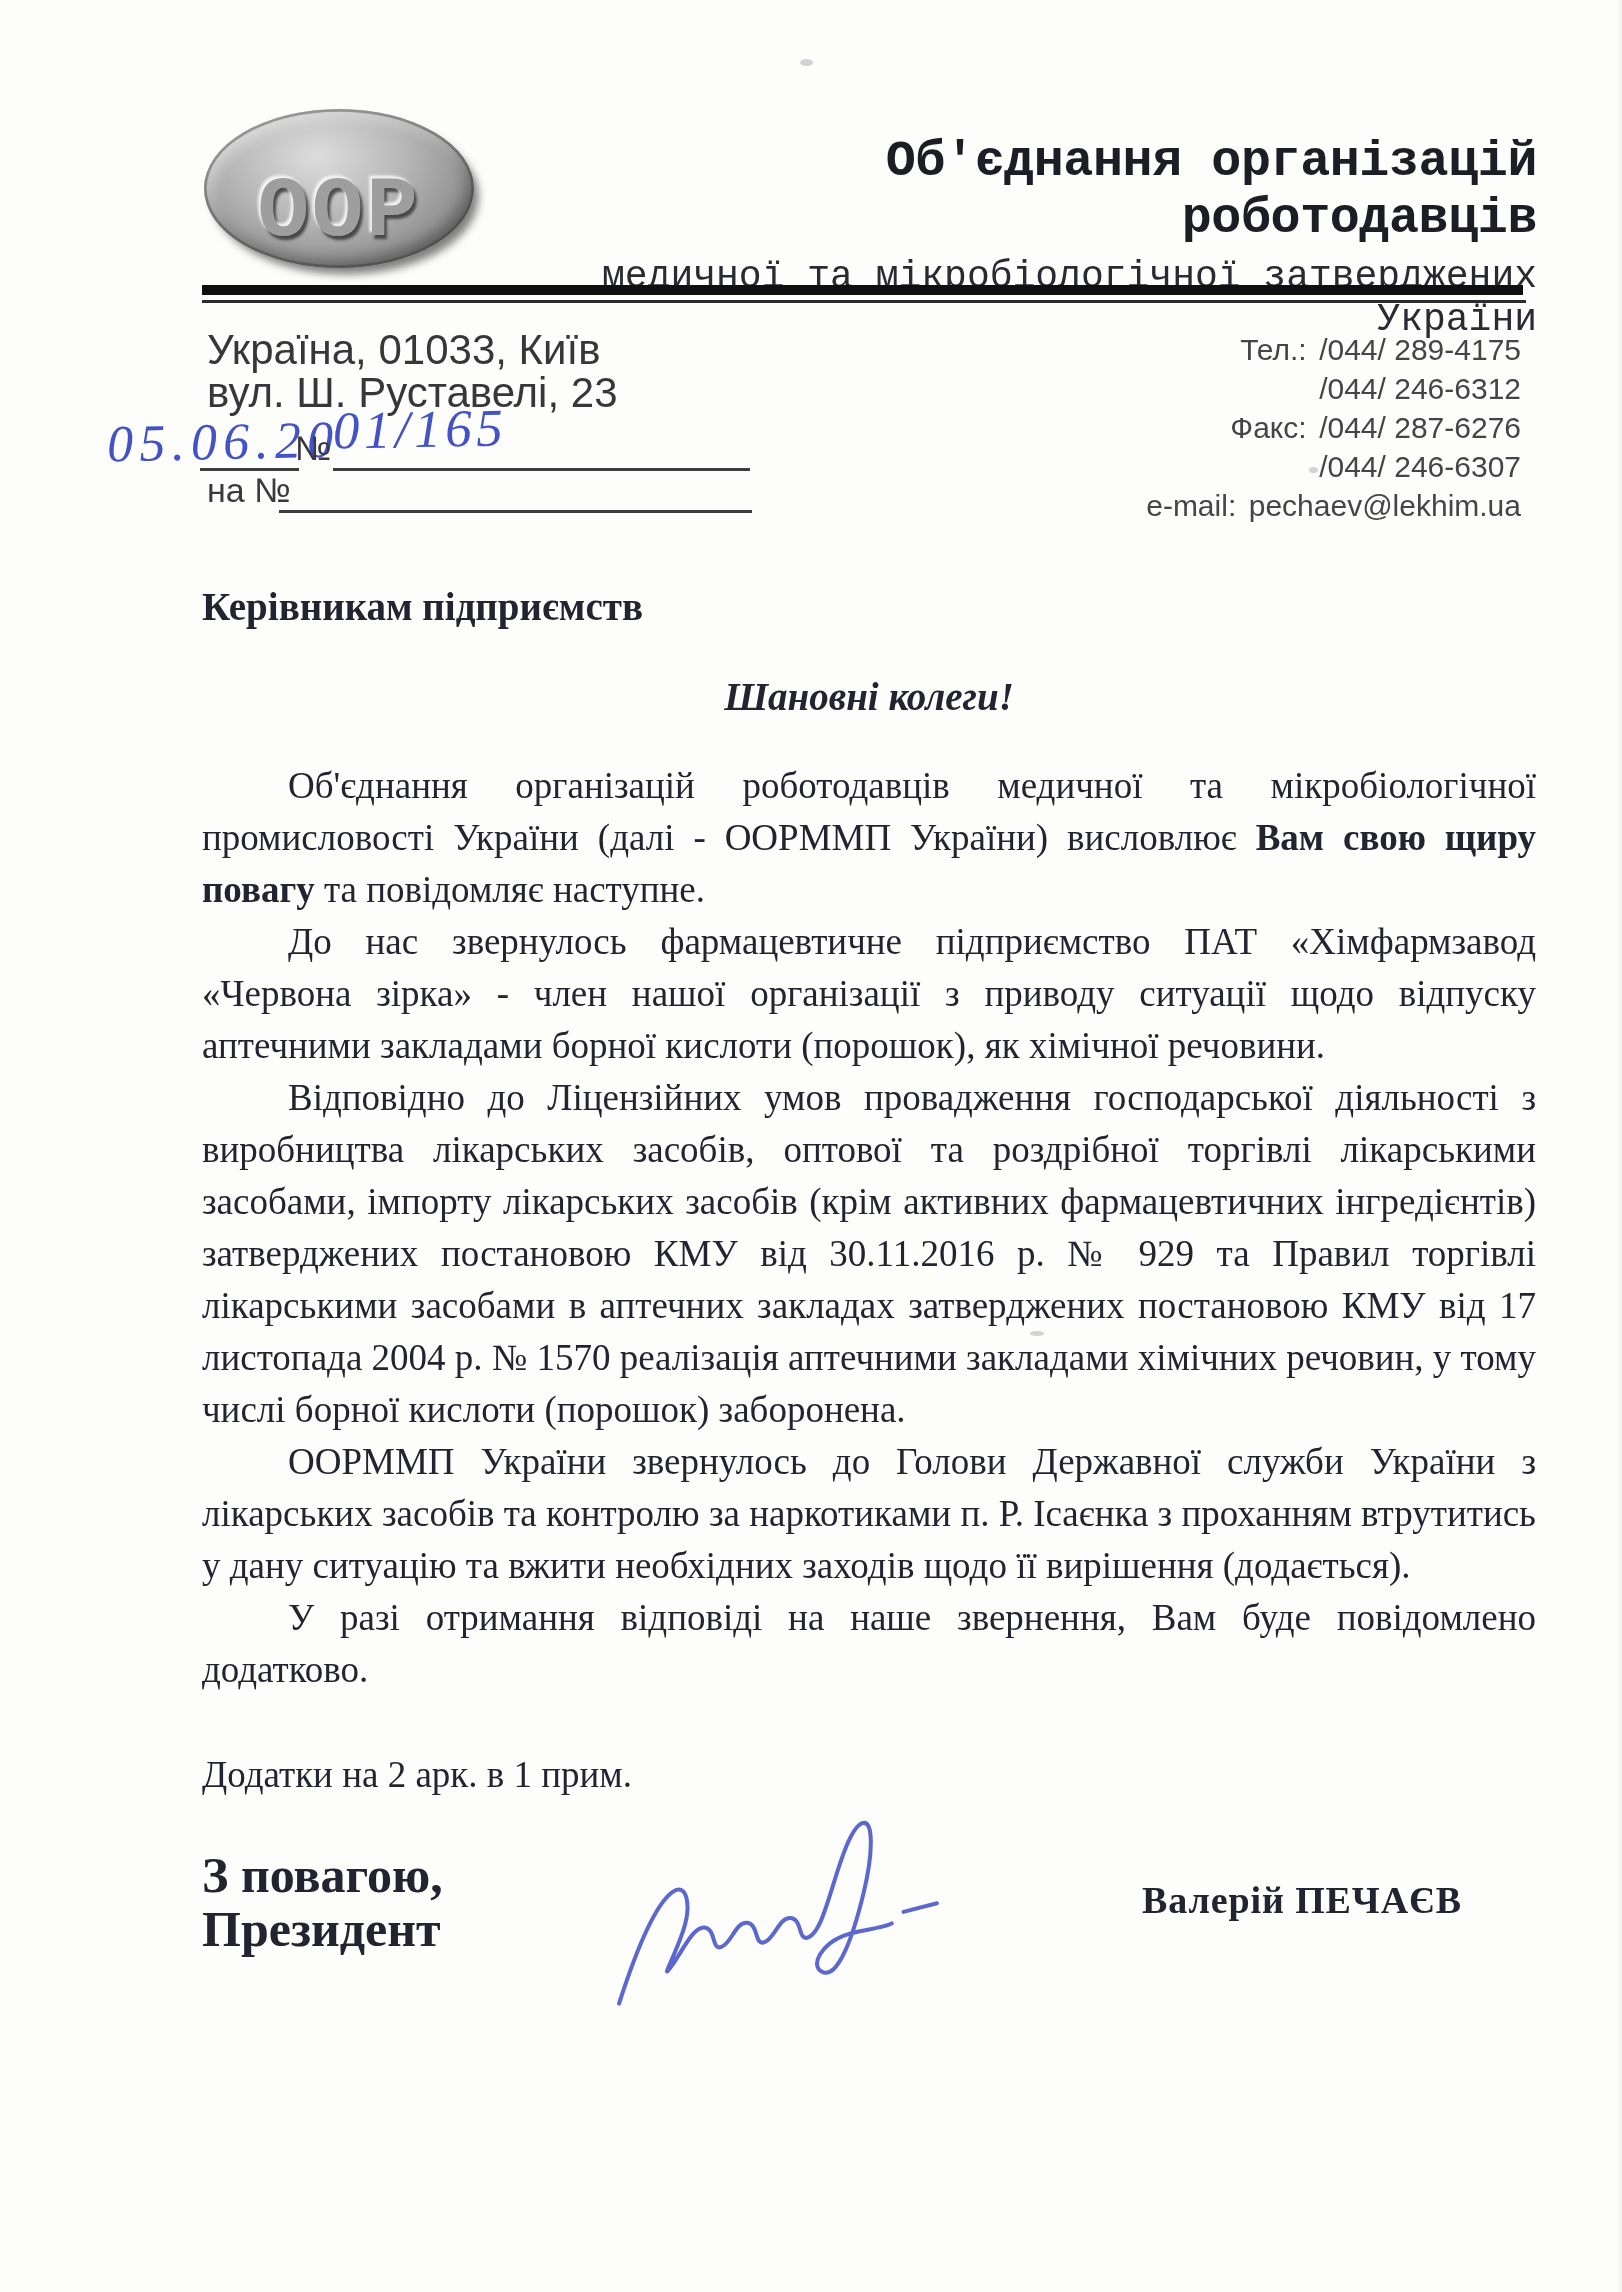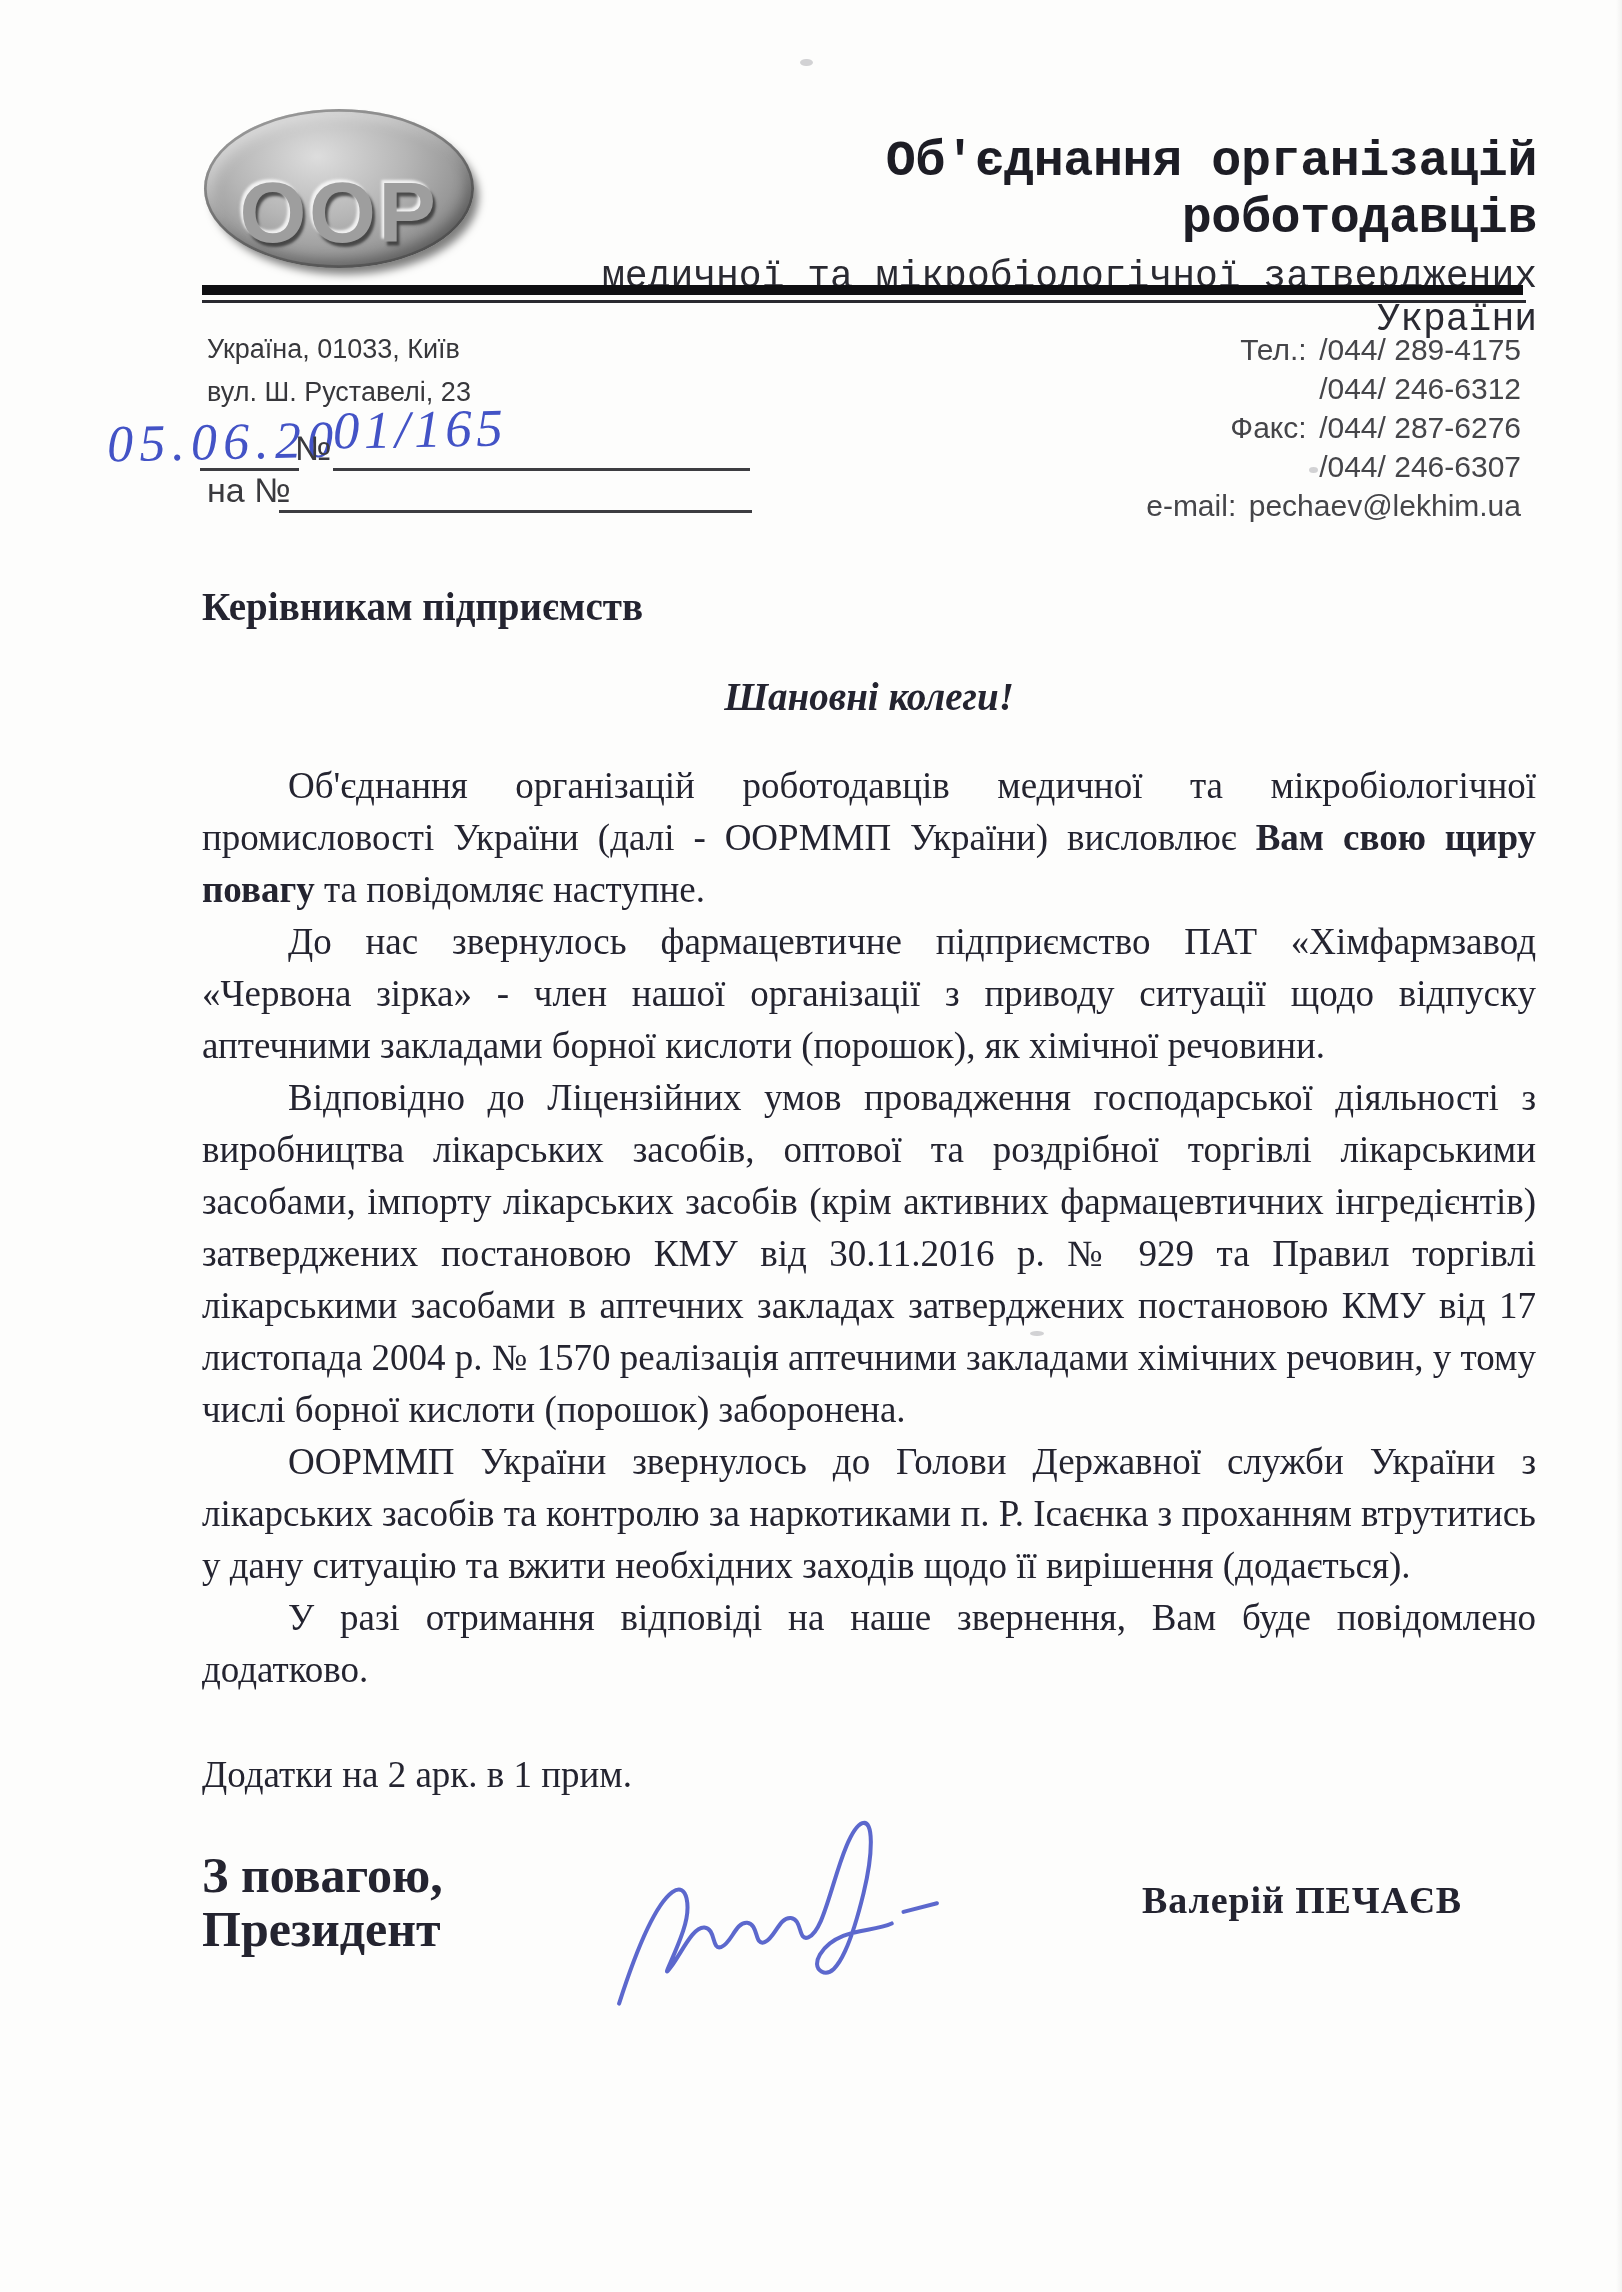--- a/index.html
+++ b/index.html
@@ -19,38 +19,38 @@
     position:absolute; left:204px; top:109px; width:270px; height:159px;
     border-radius:50%;
     background: radial-gradient(ellipse at 42% 30%, #dddddd 0%, #b6b6b6 40%, #8b8b8b 75%, #696969 100%);
     box-shadow: 6.3px 8px 8px -1.8px rgba(0,0,0,0.5),
                 inset 0 0 0 2.7px rgba(55,55,55,0.4),
                 inset -6.3px -8px 14.3px rgba(0,0,0,0.32),
                 inset 6.3px 8px 14.3px rgba(255,255,255,0.45);
     display:flex; align-items:center; justify-content:center;
   }
   .logo-text {
-    font-family:Liberation Sans, sans-serif; font-weight:bold;
+    font-family:Liberation Mono, monospace; font-weight:bold;
     font-size:86px; letter-spacing:2.7px; color:#9e9e9e;
     text-shadow:-2.7px -2.7px 2.7px rgba(246,246,246,0.95), 2.7px 3.6px 2.7px rgba(40,40,40,0.75);
     margin-top:47px;
   }
   .org-title {
     position:absolute; left:502px; top:133px; width:1035px; text-align:right;
     font-family:Liberation Mono, monospace; color:#1d1d25;
   }
   .org-name { font-size:50px; font-weight:bold; letter-spacing:-0.4px; }
   .org-subtitle { font-size:38px; margin-top:8px; font-weight:normal; color:#2a2a32; }
 
   .rule-thick { position:absolute; left:202px; top:285px; width:1321px; height:9.9px; background:#0f0f12; }
   .rule-thin  { position:absolute; left:202px; top:300px; width:1324px; height:2.7px;  background:#2a2a30; }
 
   .address {
     position:absolute; left:207px; top:328px;
-    font-family:"Liberation Sans", sans-serif; font-size:27px; line-height:43px; color:#37373b;
+    font-family:"Liberation Sans", sans-serif; font-size:42px; line-height:43px; color:#37373b;
   }
   .contacts {
     position:absolute; right:102px; top:330px; text-align:right;
     font-family:"Liberation Sans", sans-serif; font-size:30px; line-height:39px; color:#454549;
   }
   .c-label { margin-right:12.5px; }
   .c-label:empty { margin:0; }
 
   .hand { position:absolute; font-style:italic; color:#4353c6; font-family:"Liberation Serif", serif; }
   .hand-date   { left:107px; top:412px; font-size:52px; letter-spacing:6.3px; transform:rotate(-1.2deg); }

